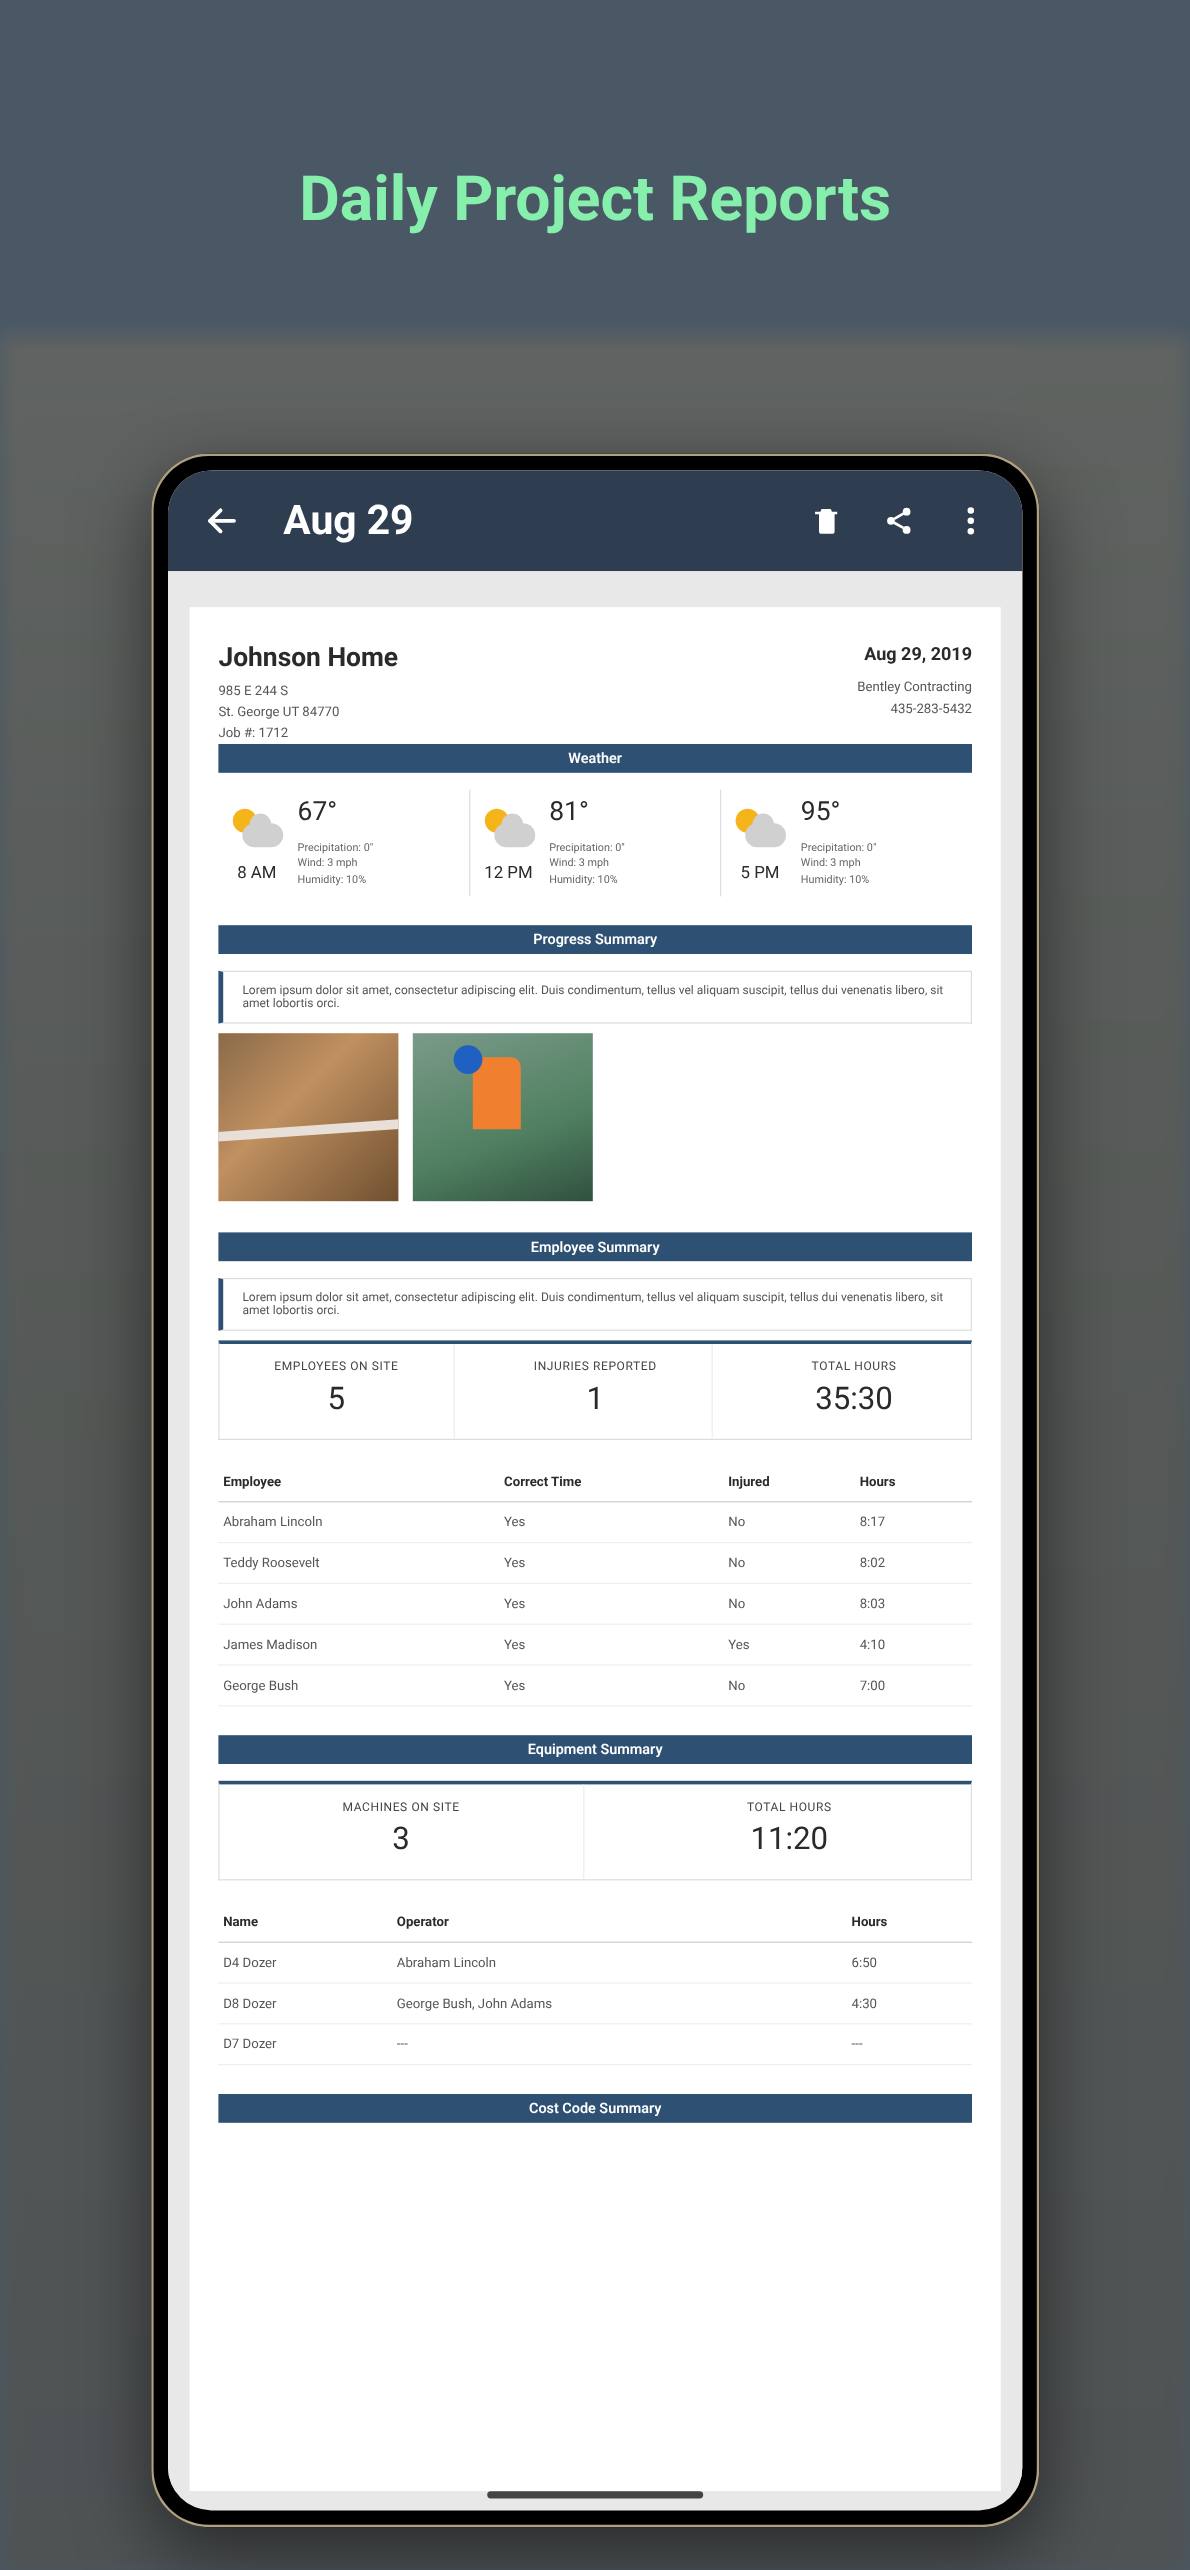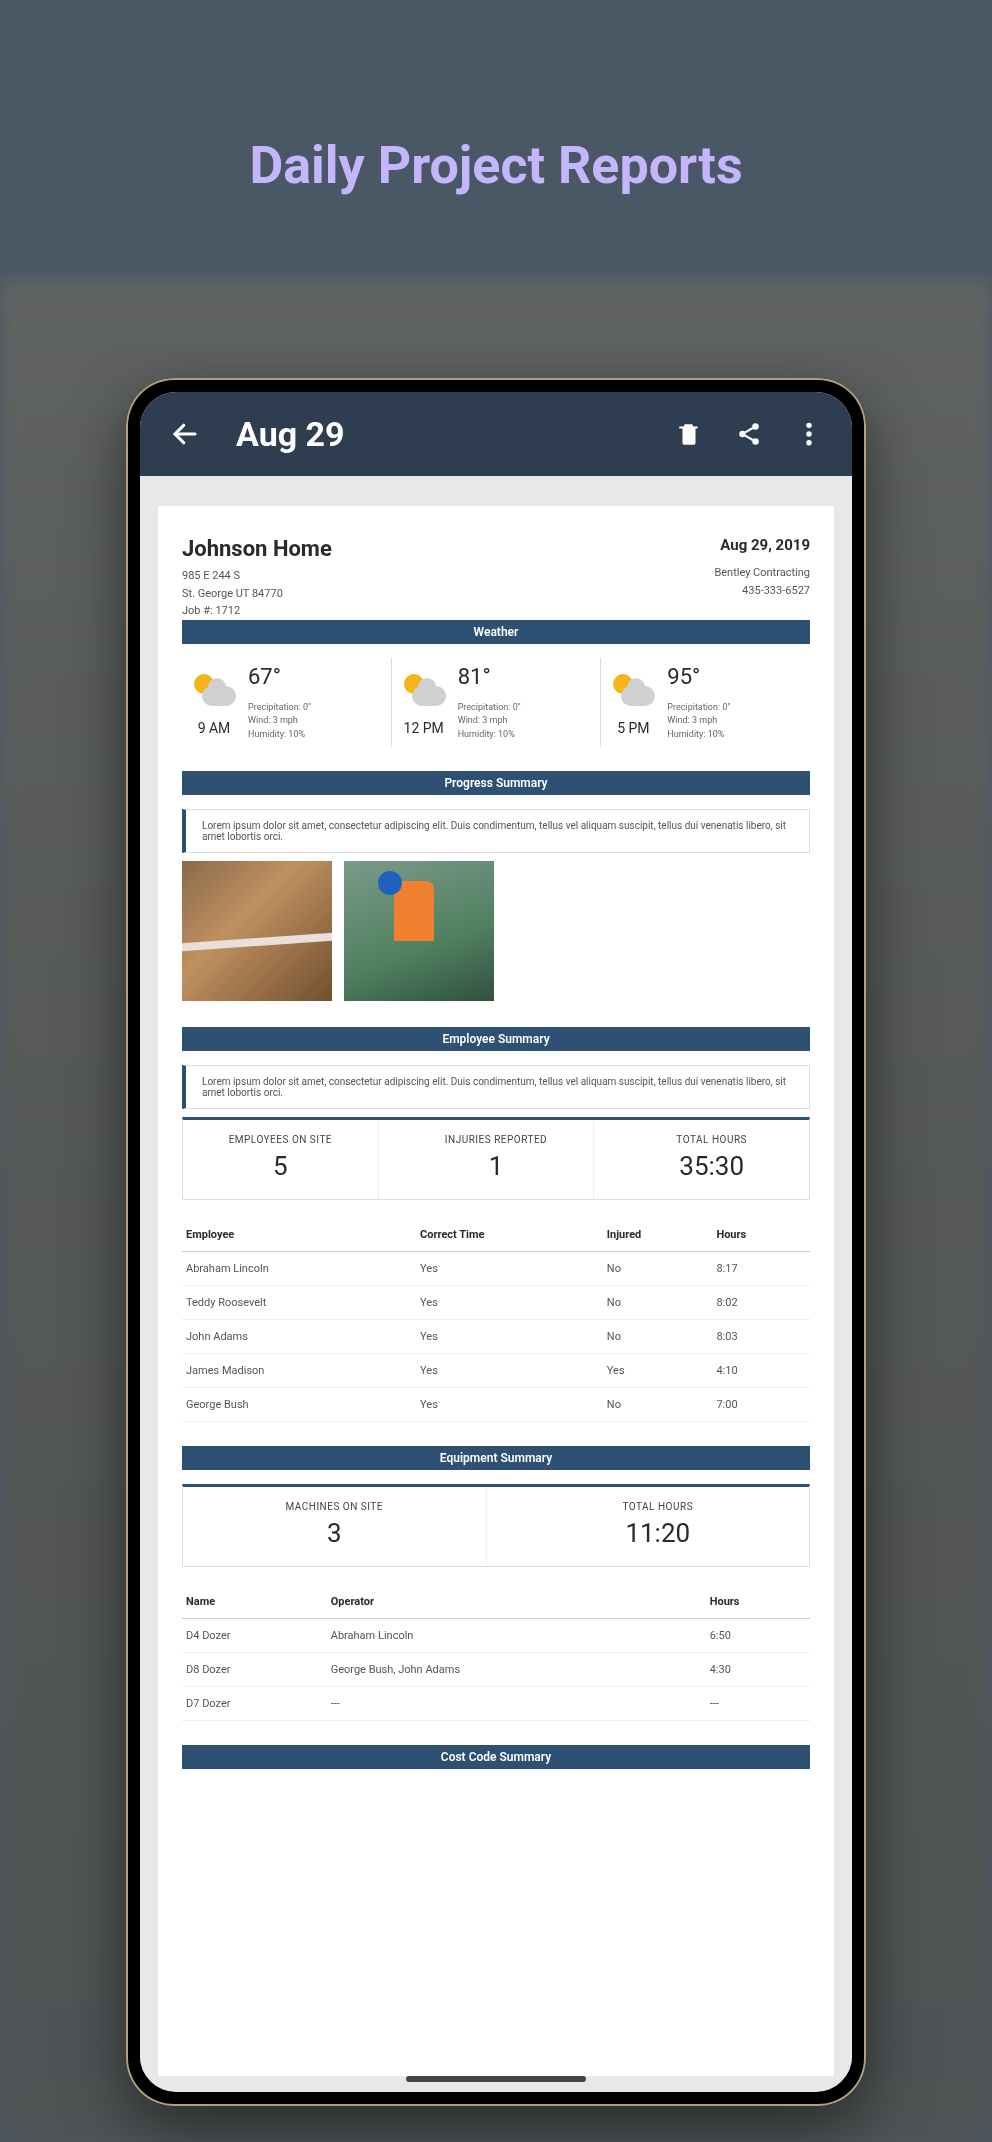--- a/index.html
+++ b/index.html
@@ -18,21 +18,21 @@
     opacity: 0.35;
     filter: blur(8px);
   }
   .bg-top {
     position: absolute; top:0; left:0; right:0; height:400px;
     background: #4a5866;
   }
   .page-title {
     position: relative;
     text-align: center;
-    color: #c4b5fd;
+    color: #86efac;
     font-size: 52px;
     font-weight: 700;
     padding-top: 135px;
   }
   .title-underline {
     width: 260px;
     height: 7px;
     background: #f5b41a;
     margin: 35px auto 0;
   }
@@ -209,33 +209,33 @@
         <div class="paper-head">
           <div class="ph-left">
             <div class="client-name">Johnson Home</div>
             <div class="meta">985 E 244 S</div>
             <div class="meta">St. George UT 84770</div>
             <div class="meta">Job #: 1712</div>
           </div>
           <div class="ph-right">
             <div class="report-date">Aug 29, 2019</div>
             <div class="meta">Bentley Contracting</div>
-            <div class="meta">435-333-6527</div>
+            <div class="meta">435-283-5432</div>
           </div>
         </div>
 
         <div class="section-bar">Weather</div>
         <div class="weather-row">
           <div class="weather-cell">
             <div class="wx-main">
               <div class="wx-icon">
                   <div class="wx-sun"></div>
                   <div class="wx-cloud"></div>
                 </div>
-              <div class="wx-time">9 AM</div>
+              <div class="wx-time">8 AM</div>
             </div>
             <div>
               <div class="wx-temp">67°</div>
               <div style="height:12px"></div>
               <div class="wx-details">Precipitation: 0"</div>
               <div class="wx-details">Wind: 3 mph</div>
               <div class="wx-details">Humidity: 10%</div>
             </div>
           </div>
           <div class="weather-cell">

